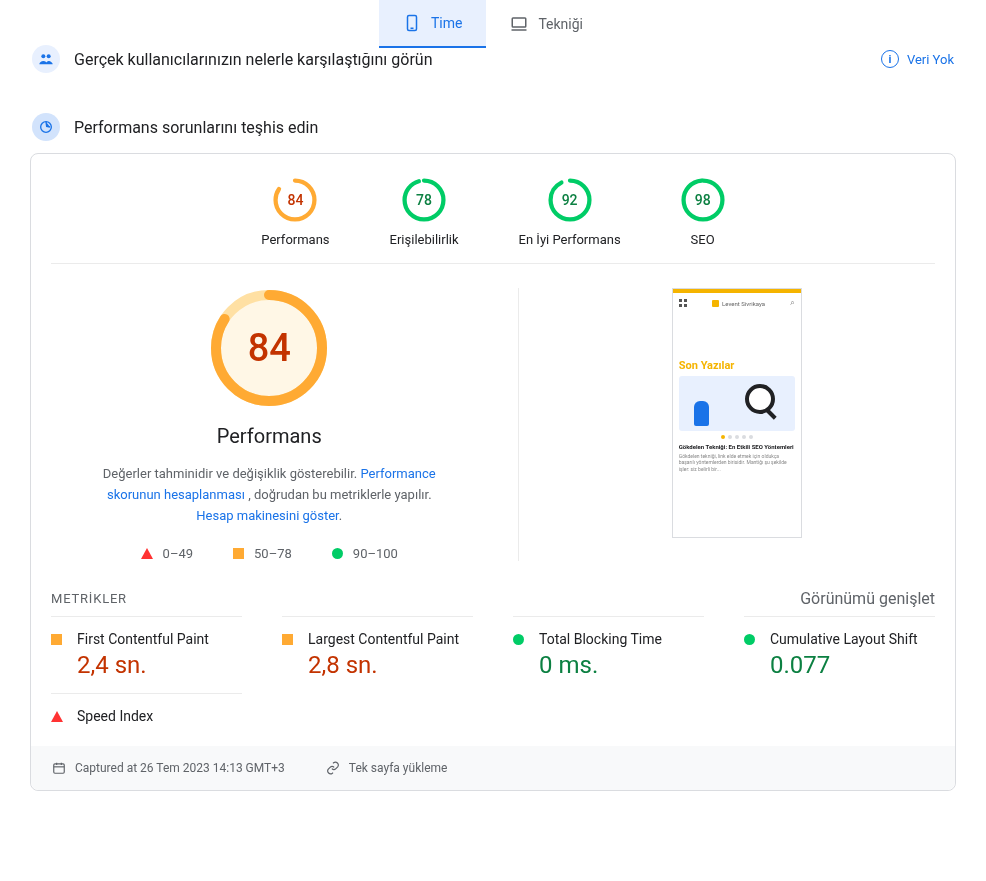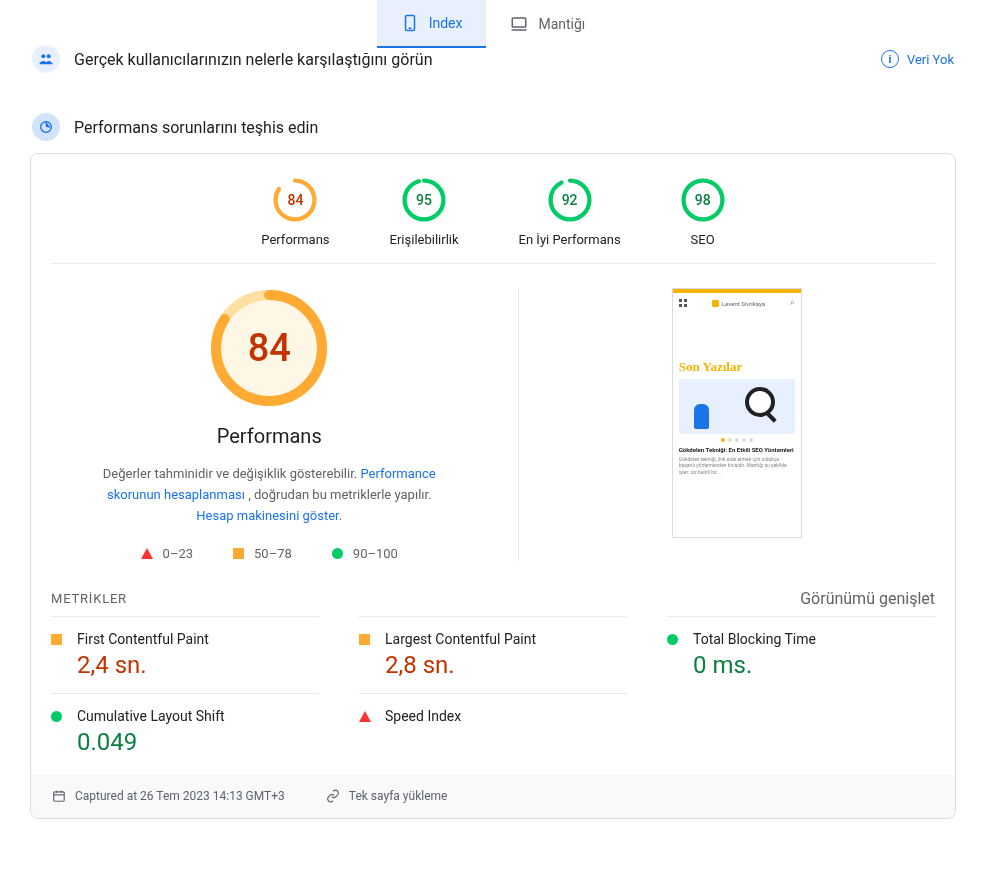--- a/index.html
+++ b/index.html
@@ -44,36 +44,36 @@
     .circ { width: 11px; height: 11px; border-radius: 50%; background: #0c6; }
     
     .perf-right { flex: 1; display: flex; justify-content: center; border-left: 1px solid #ebebeb; padding-left: 20px; }
     .screenshot { width: 130px; height: 250px; border: 1px solid #dadce0; background: #fff; position: relative; overflow: hidden; }
     .ss-top { height: 4px; background: #f5b400; }
     .ss-hdr { display: flex; align-items: center; justify-content: space-between; padding: 5px 6px; font-size: 6px; }
     .ss-logo { display: flex; align-items: center; gap: 3px; }
     .ss-orange-sq { width: 7px; height: 7px; background: #f5b400; border-radius: 1px; }
     .ss-grid { width: 8px; height: 8px; background: linear-gradient(#555 0 0) 0 0/3px 3px, linear-gradient(#555 0 0) 5px 0/3px 3px, linear-gradient(#555 0 0) 0 5px/3px 3px, linear-gradient(#555 0 0) 5px 5px/3px 3px; background-repeat: no-repeat; }
     .ss-body { padding: 6px; }
-    .ss-heading { color: #f5b400; font-size: 13px; font-weight: bold; margin: 40px 0 4px; font-family: Liberation Serif, serif; }
+    .ss-heading { color: #f5b400; font-size: 11px; font-weight: bold; margin: 40px 0 4px; }
     .ss-img { height: 55px; background: #e8f0fe; border-radius: 3px; position: relative; overflow: hidden; }
     .ss-person { position: absolute; left: 15px; bottom: 5px; width: 15px; height: 25px; background: #1a73e8; border-radius: 6px 6px 2px 2px; }
     .ss-mag { position: absolute; right: 20px; top: 8px; width: 30px; height: 30px; border: 4px solid #202124; border-radius: 50%; background: #fff; }
     .ss-mag::after { content: ''; position: absolute; width: 4px; height: 12px; background: #202124; bottom: -10px; right: -2px; transform: rotate(-45deg); }
     .ss-dots { display: flex; justify-content: center; gap: 3px; margin: 4px 0; }
     .ss-dot { width: 4px; height: 4px; border-radius: 50%; background: #dadce0; }
     .ss-dot.act { background: #f5b400; }
     .ss-title2 { font-size: 6px; font-weight: bold; margin: 3px 0 2px; line-height: 1.3; }
     .ss-txt { font-size: 5px; color: #888; line-height: 1.3; }
     
     .metrics-hdr { display: flex; justify-content: space-between; align-items: center; padding: 4px 0; margin-bottom: 4px; }
     .metrics-title { font-size: 13px; color: #5f6368; letter-spacing: 0.8px; }
     .expand-link { font-size: 16px; color: #5f6368; cursor: pointer; text-align: center; }
     
-    .metrics-grid { display: grid; grid-template-columns: 1fr 1fr 1fr; gap: 0 40px; }
+    .metrics-grid { display: grid; grid-template-columns: 1fr 1fr 1fr 1fr; gap: 0 40px; }
     .metric { display: flex; align-items: flex-start; gap: 14px; padding: 14px 0; border-top: 1px solid #ebebeb; }
     .metric-icon { width: 12px; height: 12px; margin-top: 3px; flex-shrink: 0; }
     .metric-body { flex: 1; }
     .metric-name { font-size: 14px; color: #202124; margin-bottom: 4px; }
     .metric-val { font-size: 24px; }
     .val-orange { color: #c33300; }
     .val-green { color: #0c8042; }
     .val-red { color: #c00; }
     
     .footer { display: flex; gap: 40px; padding: 14px 20px; background: #f8f9fa; margin: 4px -20px -8px; border-radius: 0 0 8px 8px; font-size: 12px; color: #5f6368; }
@@ -85,30 +85,30 @@
 <body>
 
 <div class="tabs">
   <div class="tab active">
     <span class="tab-icon">
       <svg width="18" height="18" viewBox="0 0 24 24" fill="none" stroke="#1a73e8" stroke-width="2">
           <rect x="6" y="2" width="12" height="20" rx="2"></rect>
           <line x1="10" y1="19" x2="14" y2="19"></line>
         </svg>
     </span>
-    <span>Index</span>
+    <span>Time</span>
   </div>
   <div class="tab">
     <span class="tab-icon">
       <svg width="18" height="18" viewBox="0 0 24 24" fill="none" stroke="#5f6368" stroke-width="2">
           <rect x="3" y="4" width="18" height="12" rx="1"></rect>
           <line x1="2" y1="20" x2="22" y2="20"></line>
         </svg>
     </span>
-    <span>Mantiğı</span>
+    <span>Tekniği</span>
   </div>
 </div>
 
 <div class="section-header" style="margin-top:-4px">
   <div class="section-icon icon-people">
     <svg width="16" height="16" viewBox="0 0 24 24" fill="#1a73e8">
         <circle cx="8" cy="8" r="3"></circle>
         <circle cx="16" cy="8" r="3"></circle>
         <path d="M2 20c0-3 3-5 6-5s6 2 6 5M12 20c0-3 2-5 4-5s6 2 6 5"></path>
       </svg>
@@ -142,21 +142,21 @@
       <div class="gauge-val orange-txt">84</div>
     </div>
     <div class="score-label">Performans</div>
       </div>
       <div class="score-item">
     <div class="gauge-sm">
       <svg width="44" height="44" viewBox="0 0 36 36">
         <circle cx="18" cy="18" r="15.9" fill="none" stroke="#0c633" stroke-width="3.5"></circle>
         <circle cx="18" cy="18" r="15.9" fill="none" stroke="#0c6" stroke-width="3.5" stroke-dasharray="95 100" stroke-linecap="round"></circle>
       </svg>
-      <div class="gauge-val green-txt">95</div>
+      <div class="gauge-val green-txt">78</div>
     </div>
     <div class="score-label">Erişilebilirlik</div>
       </div>
       <div class="score-item">
     <div class="gauge-sm">
       <svg width="44" height="44" viewBox="0 0 36 36">
         <circle cx="18" cy="18" r="15.9" fill="none" stroke="#0c633" stroke-width="3.5"></circle>
         <circle cx="18" cy="18" r="15.9" fill="none" stroke="#0c6" stroke-width="3.5" stroke-dasharray="92 100" stroke-linecap="round"></circle>
       </svg>
       <div class="gauge-val green-txt">92</div>
@@ -185,21 +185,21 @@
         </svg>
         <div class="gauge-lg-val">84</div>
       </div>
       <div class="perf-title">Performans</div>
       <div class="perf-desc">
         <span>Değerler tahminidir ve değişiklik gösterebilir. </span><a href="#">Performance skorunun hesaplanması</a><span> , doğrudan bu metriklerle yapılır. </span><a href="#">Hesap makinesini göster</a><span>.</span>
       </div>
       <div class="legend">
         <div class="legend-item">
             <div class="tri"></div>
-            <span>0–23</span>
+            <span>0–49</span>
           </div>
         <div class="legend-item">
             <div class="sq"></div>
             <span>50–78</span>
           </div>
         <div class="legend-item">
             <div class="circ"></div>
             <span>90–100</span>
           </div>
       </div>
@@ -266,21 +266,21 @@
       <div class="metric-name">Total Blocking Time</div>
       <div class="metric-val val-green">0 ms.</div>
     </div>
       </div>
       <div class="metric">
     <div class="metric-icon">
           <div class="circ"></div>
         </div>
     <div class="metric-body">
       <div class="metric-name">Cumulative Layout Shift</div>
-      <div class="metric-val val-green">0.049</div>
+      <div class="metric-val val-green">0.077</div>
     </div>
       </div>
       <div class="metric">
     <div class="metric-icon">
           <div class="tri"></div>
         </div>
     <div class="metric-body">
       <div class="metric-name">Speed Index</div>
     </div>
       </div>

